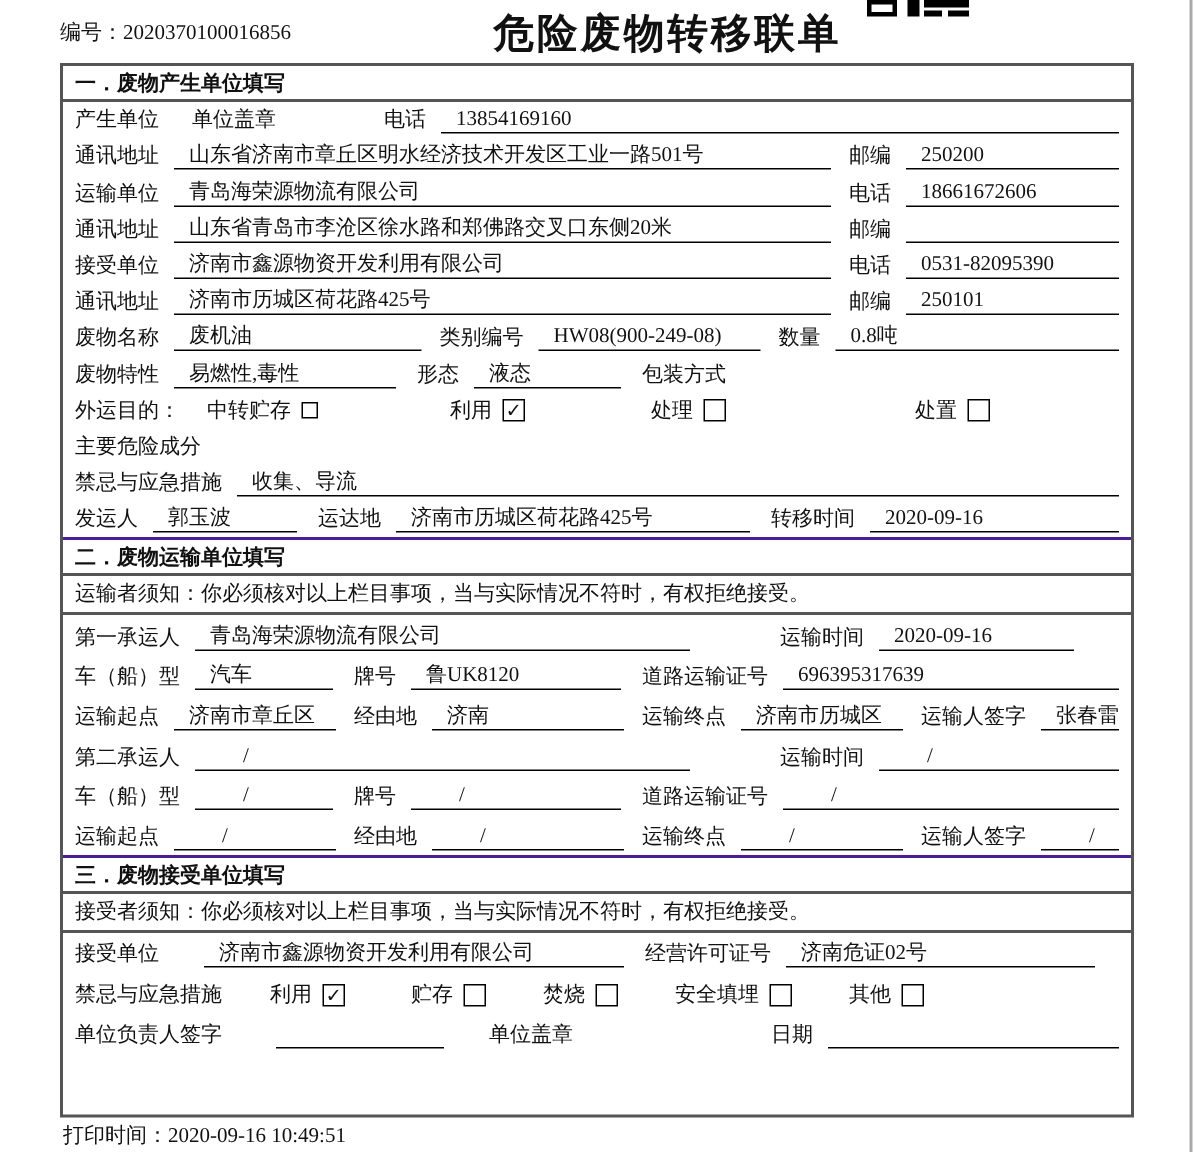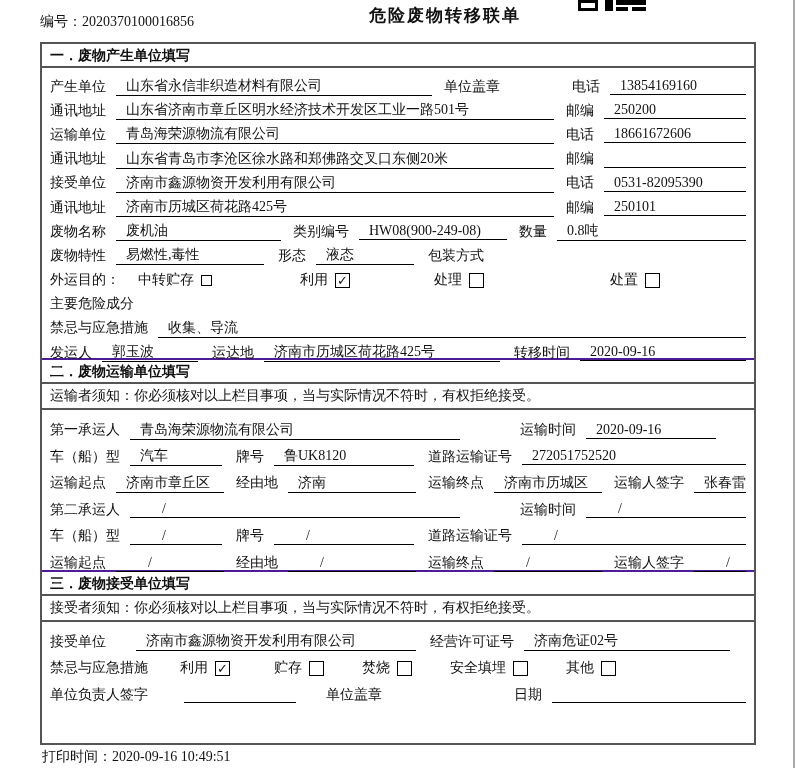--- a/index.html
+++ b/index.html
@@ -2,36 +2,36 @@
 <html><head>
 <meta charset="utf-8">
 <style>
   html,body{margin:0;padding:0;width:796px;height:768px;background:#fff;overflow:hidden;}
   body{font-family:"Liberation Serif","DejaVu Serif",serif;color:#111;font-size:14px;position:relative;}
   .page-edge{position:absolute;top:0;right:1px;width:2px;height:768px;background:#a9a9a9;}
   
   .serial{position:absolute;left:40px;top:13px;white-space:nowrap;}
   .doc-title{position:absolute;left:445px;top:4px;transform:translateX(-50%);
              font-family:"Liberation Sans","DejaVu Sans",sans-serif;font-weight:bold;
-             font-size:17px;letter-spacing:2px;white-space:nowrap;}
+             font-size:27px;letter-spacing:2px;white-space:nowrap;}
   
   .qr{position:absolute;left:578px;top:0;width:72px;height:12px;}
   .qr div{position:absolute;background:#000;}
   .qr .q1{left:0;top:0;width:20px;height:11px;background:#fff;border:3px solid #000;box-sizing:border-box;}
   .qr .q2{left:27px;top:0;width:8px;height:11px;}
   .qr .q3{left:38px;top:0;width:30px;height:5px;}
   .qr .q4{left:38px;top:7px;width:12px;height:4px;}
   .qr .q5{left:54px;top:7px;width:14px;height:4px;}
   
   .form{position:absolute;left:40px;top:42px;width:716px;height:703px;border:2px solid #555;box-sizing:border-box;background:#fff;}
   .sec-h{font-family:"Liberation Sans","DejaVu Sans",sans-serif;font-weight:bold;font-size:14px;
          padding:3px 8px 2px 8px;height:17px;border-bottom:2px solid #555;}
   .sec-h.mid{border-top:2px solid #4c1d95;}
   .notice{height:24px;border-bottom:2px solid #555;display:flex;align-items:center;padding:0 8px;}
-  .row{display:flex;align-items:center;padding:16px 8px 3px 8px;box-sizing:border-box;}
+  .row{display:flex;align-items:flex-end;padding:16px 8px 3px 8px;box-sizing:border-box;}
   .s1 .row{height:24.2px;}
   .s2 .row,.s3 .row{height:26.6px;}
   .lbl{white-space:nowrap;padding-right:10px;}
   .u{display:inline-block;border-bottom:1.5px solid #000;padding:0 4px 0 10px;white-space:nowrap;
      overflow:hidden;box-sizing:border-box;min-height:17px;}
   .fx{flex:1;}
   .slash{padding-left:32px;} .ml12{margin-left:12px;} .ml14{margin-left:14px;}
   .ml28{margin-left:28px;} .ml30{margin-left:30px;}
   .opt{display:inline-flex;align-items:center;white-space:nowrap;}
   .cb{width:13px;height:13px;border:1.5px solid #000;display:inline-flex;align-items:flex-end;
@@ -56,21 +56,20 @@
     <div class="q5"></div>
 </div>
 
 <div class="form">
 
   <div class="s1">
     <div class="sec-h">一．废物产生单位填写</div>
 
     <div class="row">
       <span class="lbl">产生单位</span>
-      <span class="u" style="width:316px">山东省永信非织造材料有限公司</span>
       <span class="lbl ml12">单位盖章</span>
       <span class="lbl" style="margin-left:62px">电话</span>
       <span class="u fx">13854169160</span>
     </div>
 
     <div class="row">
       <span class="lbl">通讯地址</span>
       <span class="u" style="width:438px">山东省济南市章丘区明水经济技术开发区工业一路501号</span>
       <span class="lbl ml12">邮编</span>
       <span class="u fx">250200</span>
@@ -179,21 +178,21 @@
       <span class="lbl" style="margin-left:60px">运输时间</span>
       <span class="u fx" style="margin-right:30px">2020-09-16</span>
     </div>
 
     <div class="row">
       <span class="lbl">车（船）型</span>
       <span class="u" style="width:92px">汽车</span>
       <span class="lbl ml14">牌号</span>
       <span class="u" style="width:140px">鲁UK8120</span>
       <span class="lbl ml14">道路运输证号</span>
-      <span class="u fx">272051752520</span>
+      <span class="u fx">696395317639</span>
     </div>
 
     <div class="row">
       <span class="lbl">运输起点</span>
       <span class="u" style="width:108px">济南市章丘区</span>
       <span class="lbl ml12">经由地</span>
       <span class="u" style="width:128px">济南</span>
       <span class="lbl ml12">运输终点</span>
       <span class="u" style="width:108px">济南市历城区</span>
       <span class="lbl ml12">运输人签字</span>

